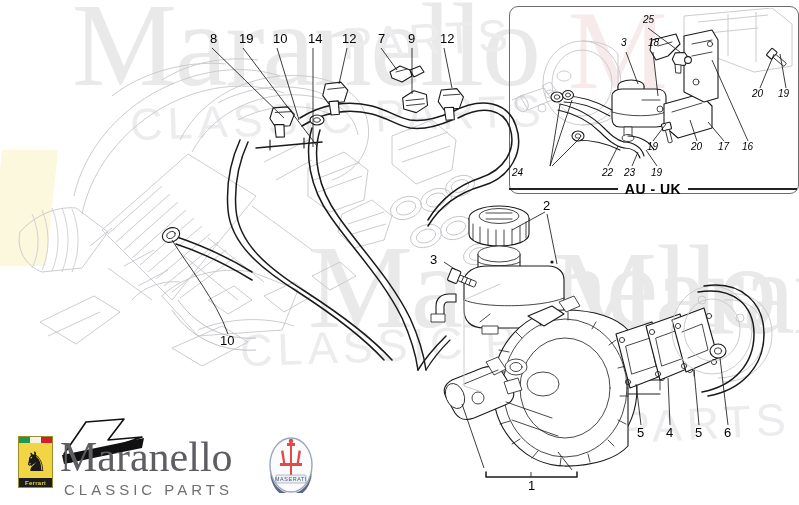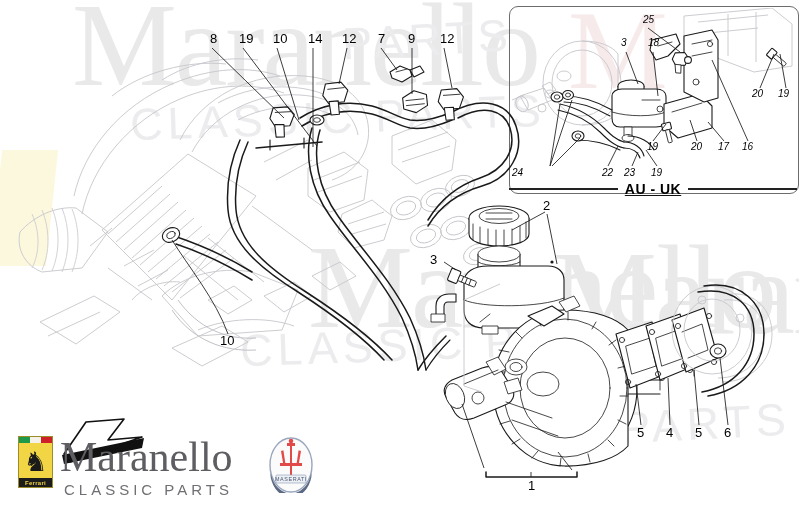--- a/index.html
+++ b/index.html
@@ -40,21 +40,21 @@
   }
   .lbl.s{font-size:10px;font-style:italic;}
 
   
   #inset{
     position:absolute;left:497px;top:6px;width:288px;height:186px;
     border:1.4px solid #6c6c6c;border-radius:9px;background:transparent;z-index:2;
   }
   #inset-title{
     position:absolute;left:497px;top:178px;width:288px;height:22px;z-index:6;
-    display:flex;align-items:center;justify-content:center;gap:7px;text-decoration:underline;
+    display:flex;align-items:center;justify-content:center;gap:7px;
   }
   #inset-title .rule{height:1.6px;background:#222;flex:1;}
   #inset-title .txt{
     font-family:"Liberation Sans",sans-serif;font-weight:bold;font-size:14px;
     color:#000;letter-spacing:.5px;
   }
 
   
   #footer{position:absolute;left:0;top:410px;width:340px;height:95px;z-index:6;}
   #ferrari-shield{

